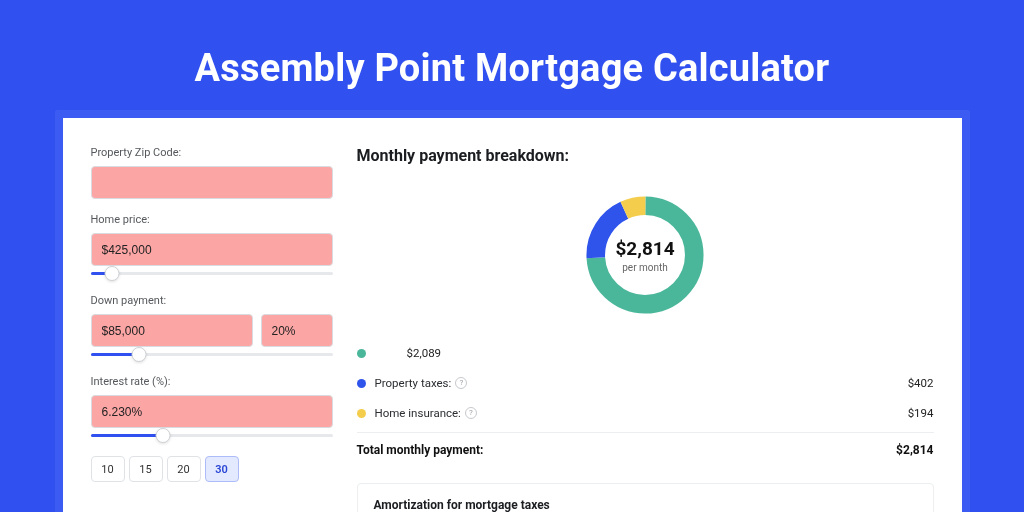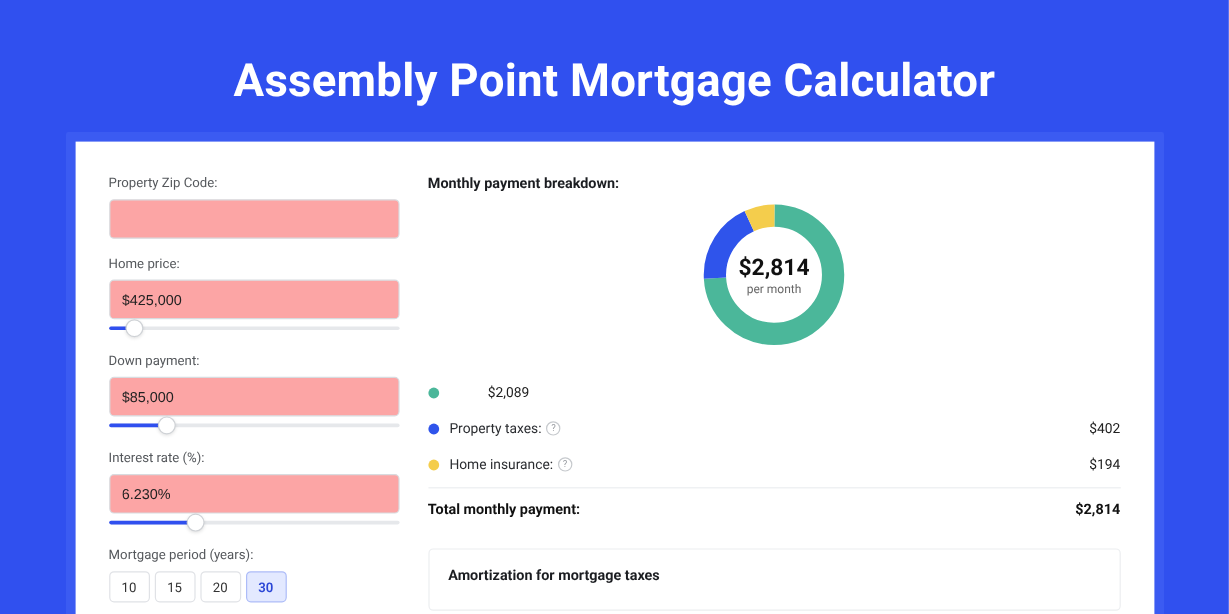--- a/index.html
+++ b/index.html
@@ -106,24 +106,24 @@
     cursor: pointer;
   }
   .radio-btn.sel {
     background: #e3e9ff;
     border-color: #adbcf8;
     color: #2a46d6;
     font-weight: 600;
   }
 
   .section-title {
-    font-size: 12px;
+    font-size: 16px;
     font-weight: 700;
     color: #1b1d21;
-    margin-bottom: 4px;
+    margin-bottom: 25px;
   }
   .donut-area {
     display: flex;
     justify-content: center;
     margin-bottom: 18px;
   }
   .donut-wrap {
     position: relative;
     width: 130px; height: 130px;
   }
@@ -210,40 +210,40 @@
           <div class="slider-track"></div>
           <div class="slider-fill" style="width:9%"></div>
           <div class="slider-thumb" style="left:9%"></div>
         </div>
       </div>
 
       <div class="field-group">
         <label class="field-label">Down payment:</label>
         <div class="dp-row">
           <input class="text-input" value="$85,000" style="">
+          <input class="text-input pct" value="20%" style="">
         </div>
         <div class="slider-wrap">
           <div class="slider-track"></div>
           <div class="slider-fill" style="width:20%"></div>
           <div class="slider-thumb" style="left:20%"></div>
         </div>
       </div>
 
       <div class="field-group">
         <label class="field-label">Interest rate (%):</label>
         <input class="text-input" value="6.230%" style="">
         <div class="slider-wrap">
           <div class="slider-track"></div>
           <div class="slider-fill" style="width:30%"></div>
           <div class="slider-thumb" style="left:30%"></div>
         </div>
       </div>
 
       <div class="field-group">
-        <label class="field-label">Mortgage period (years):</label>
         <div class="radio-row">
           <div class="radio-btn">10</div>
           <div class="radio-btn">15</div>
           <div class="radio-btn">20</div>
           <div class="radio-btn sel">30</div>
         </div>
       </div>
 
     </div>
 

